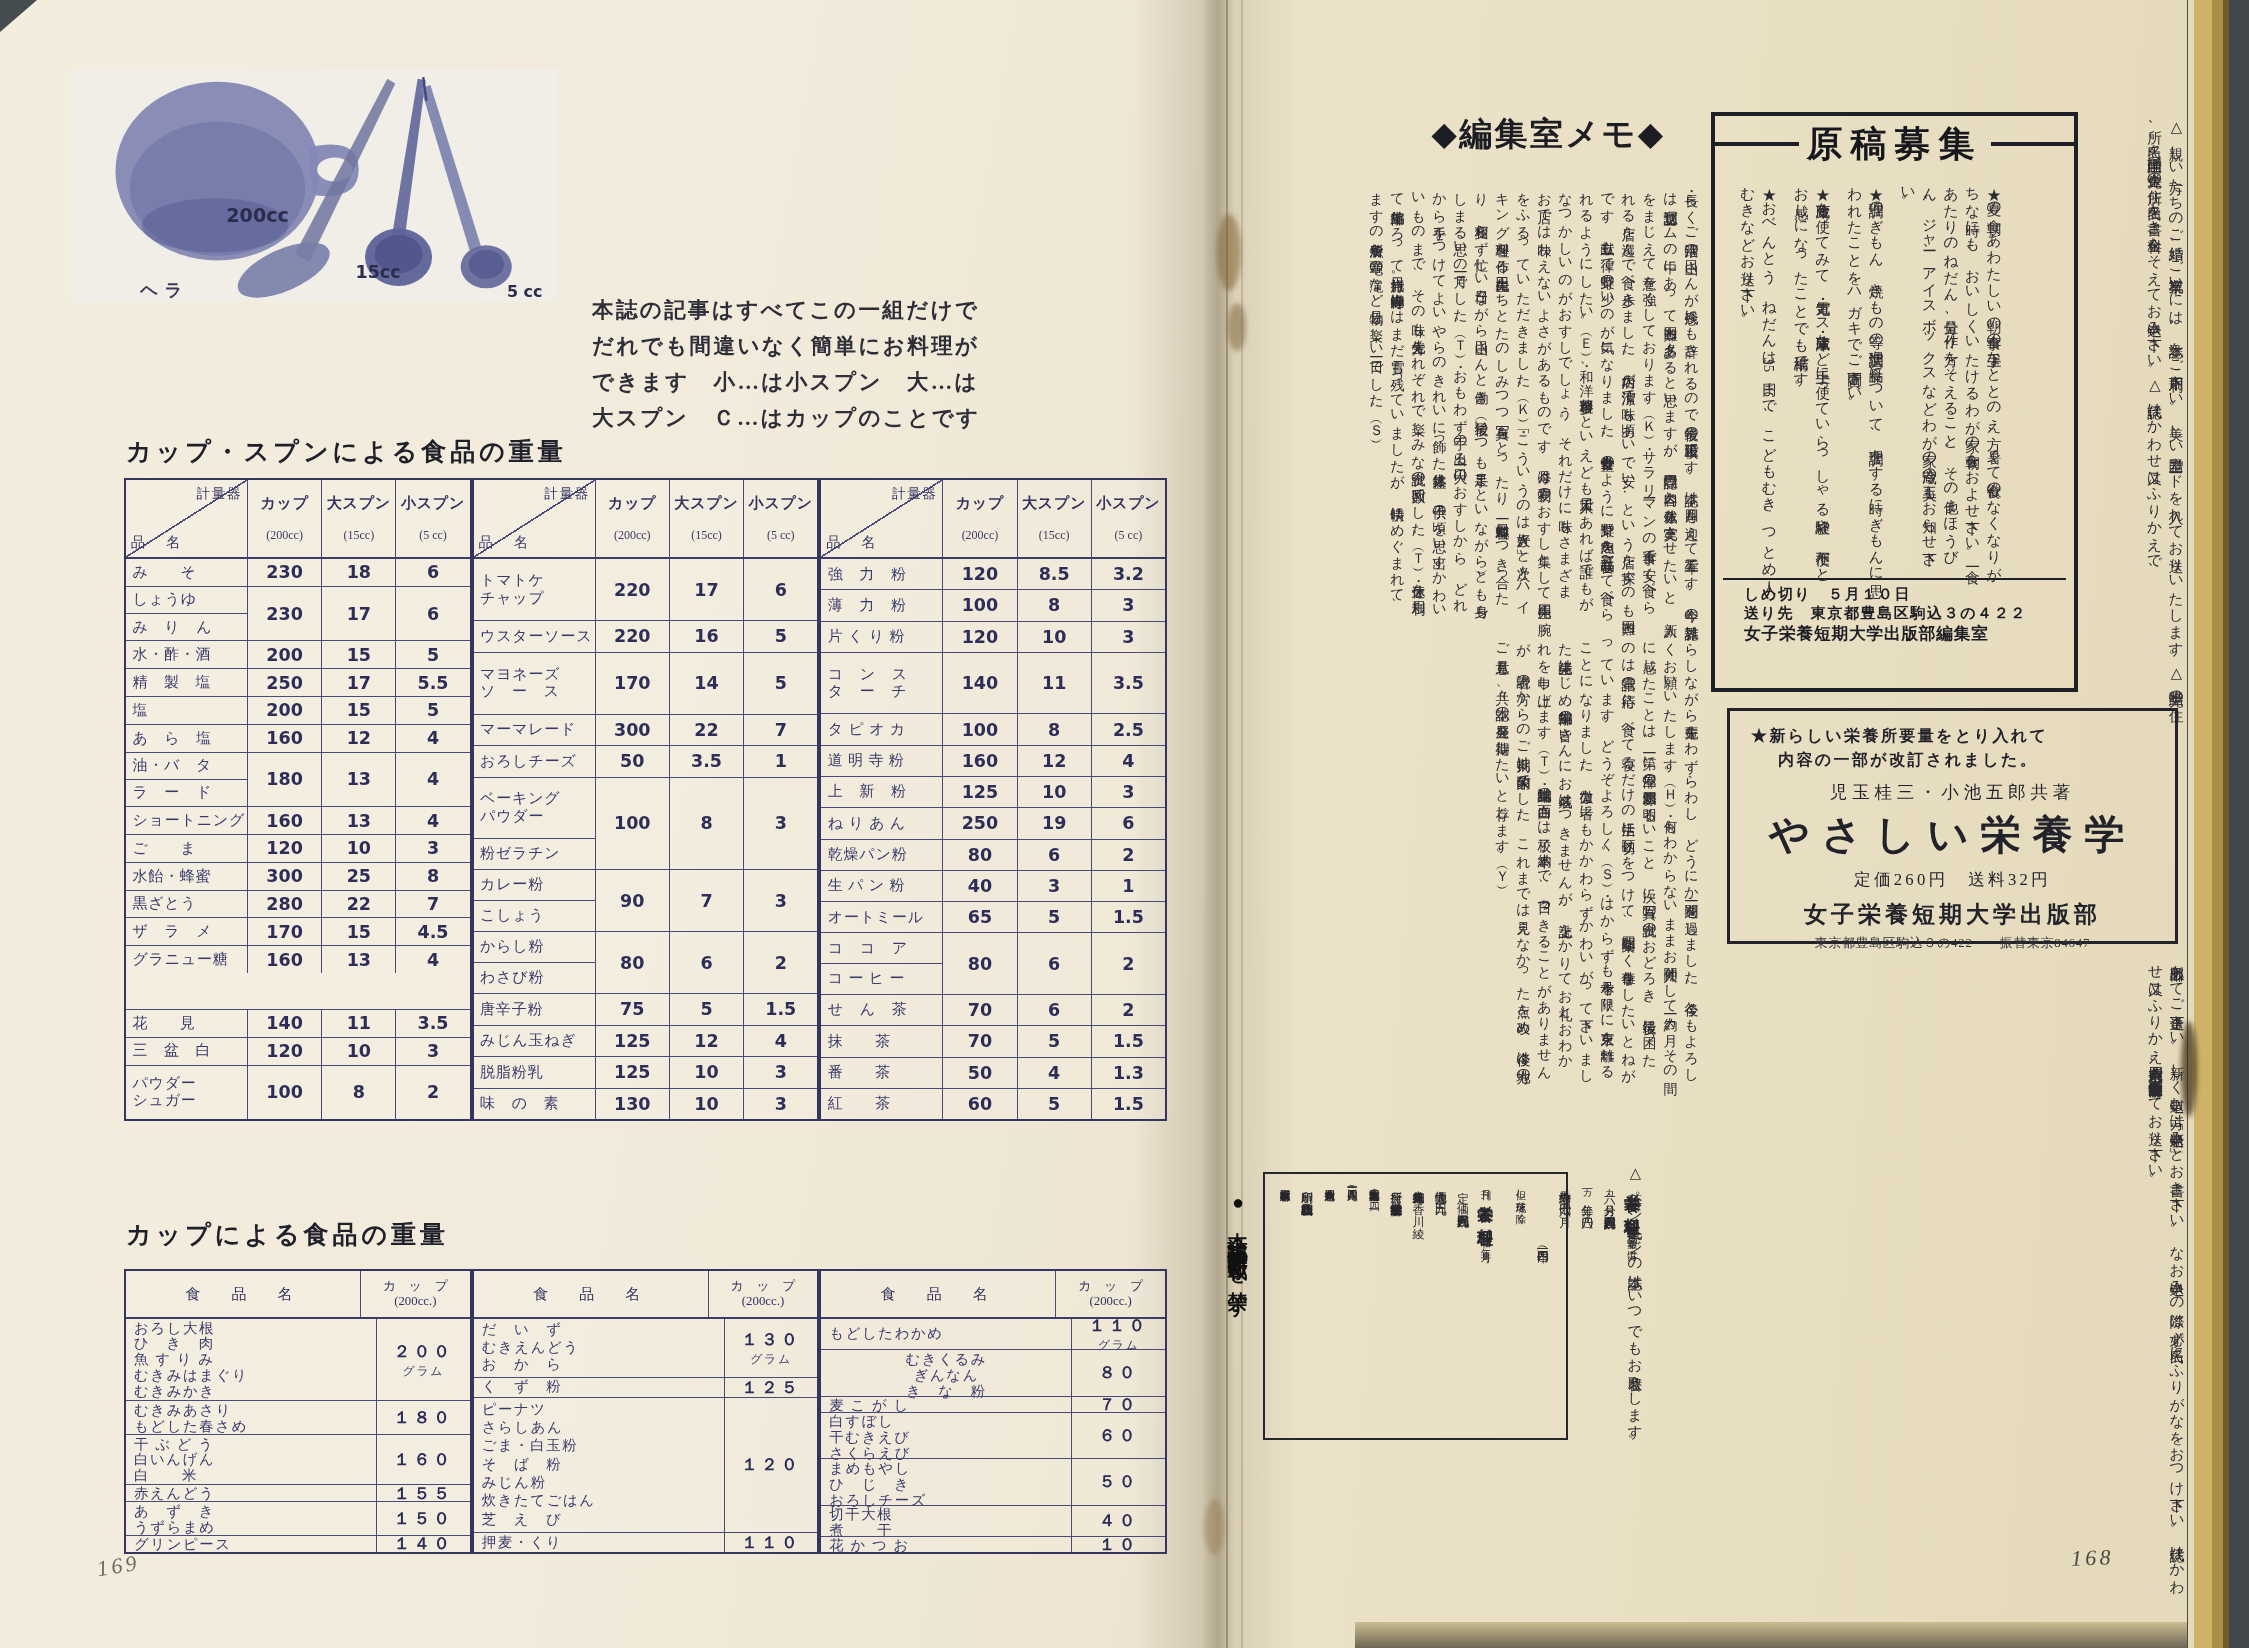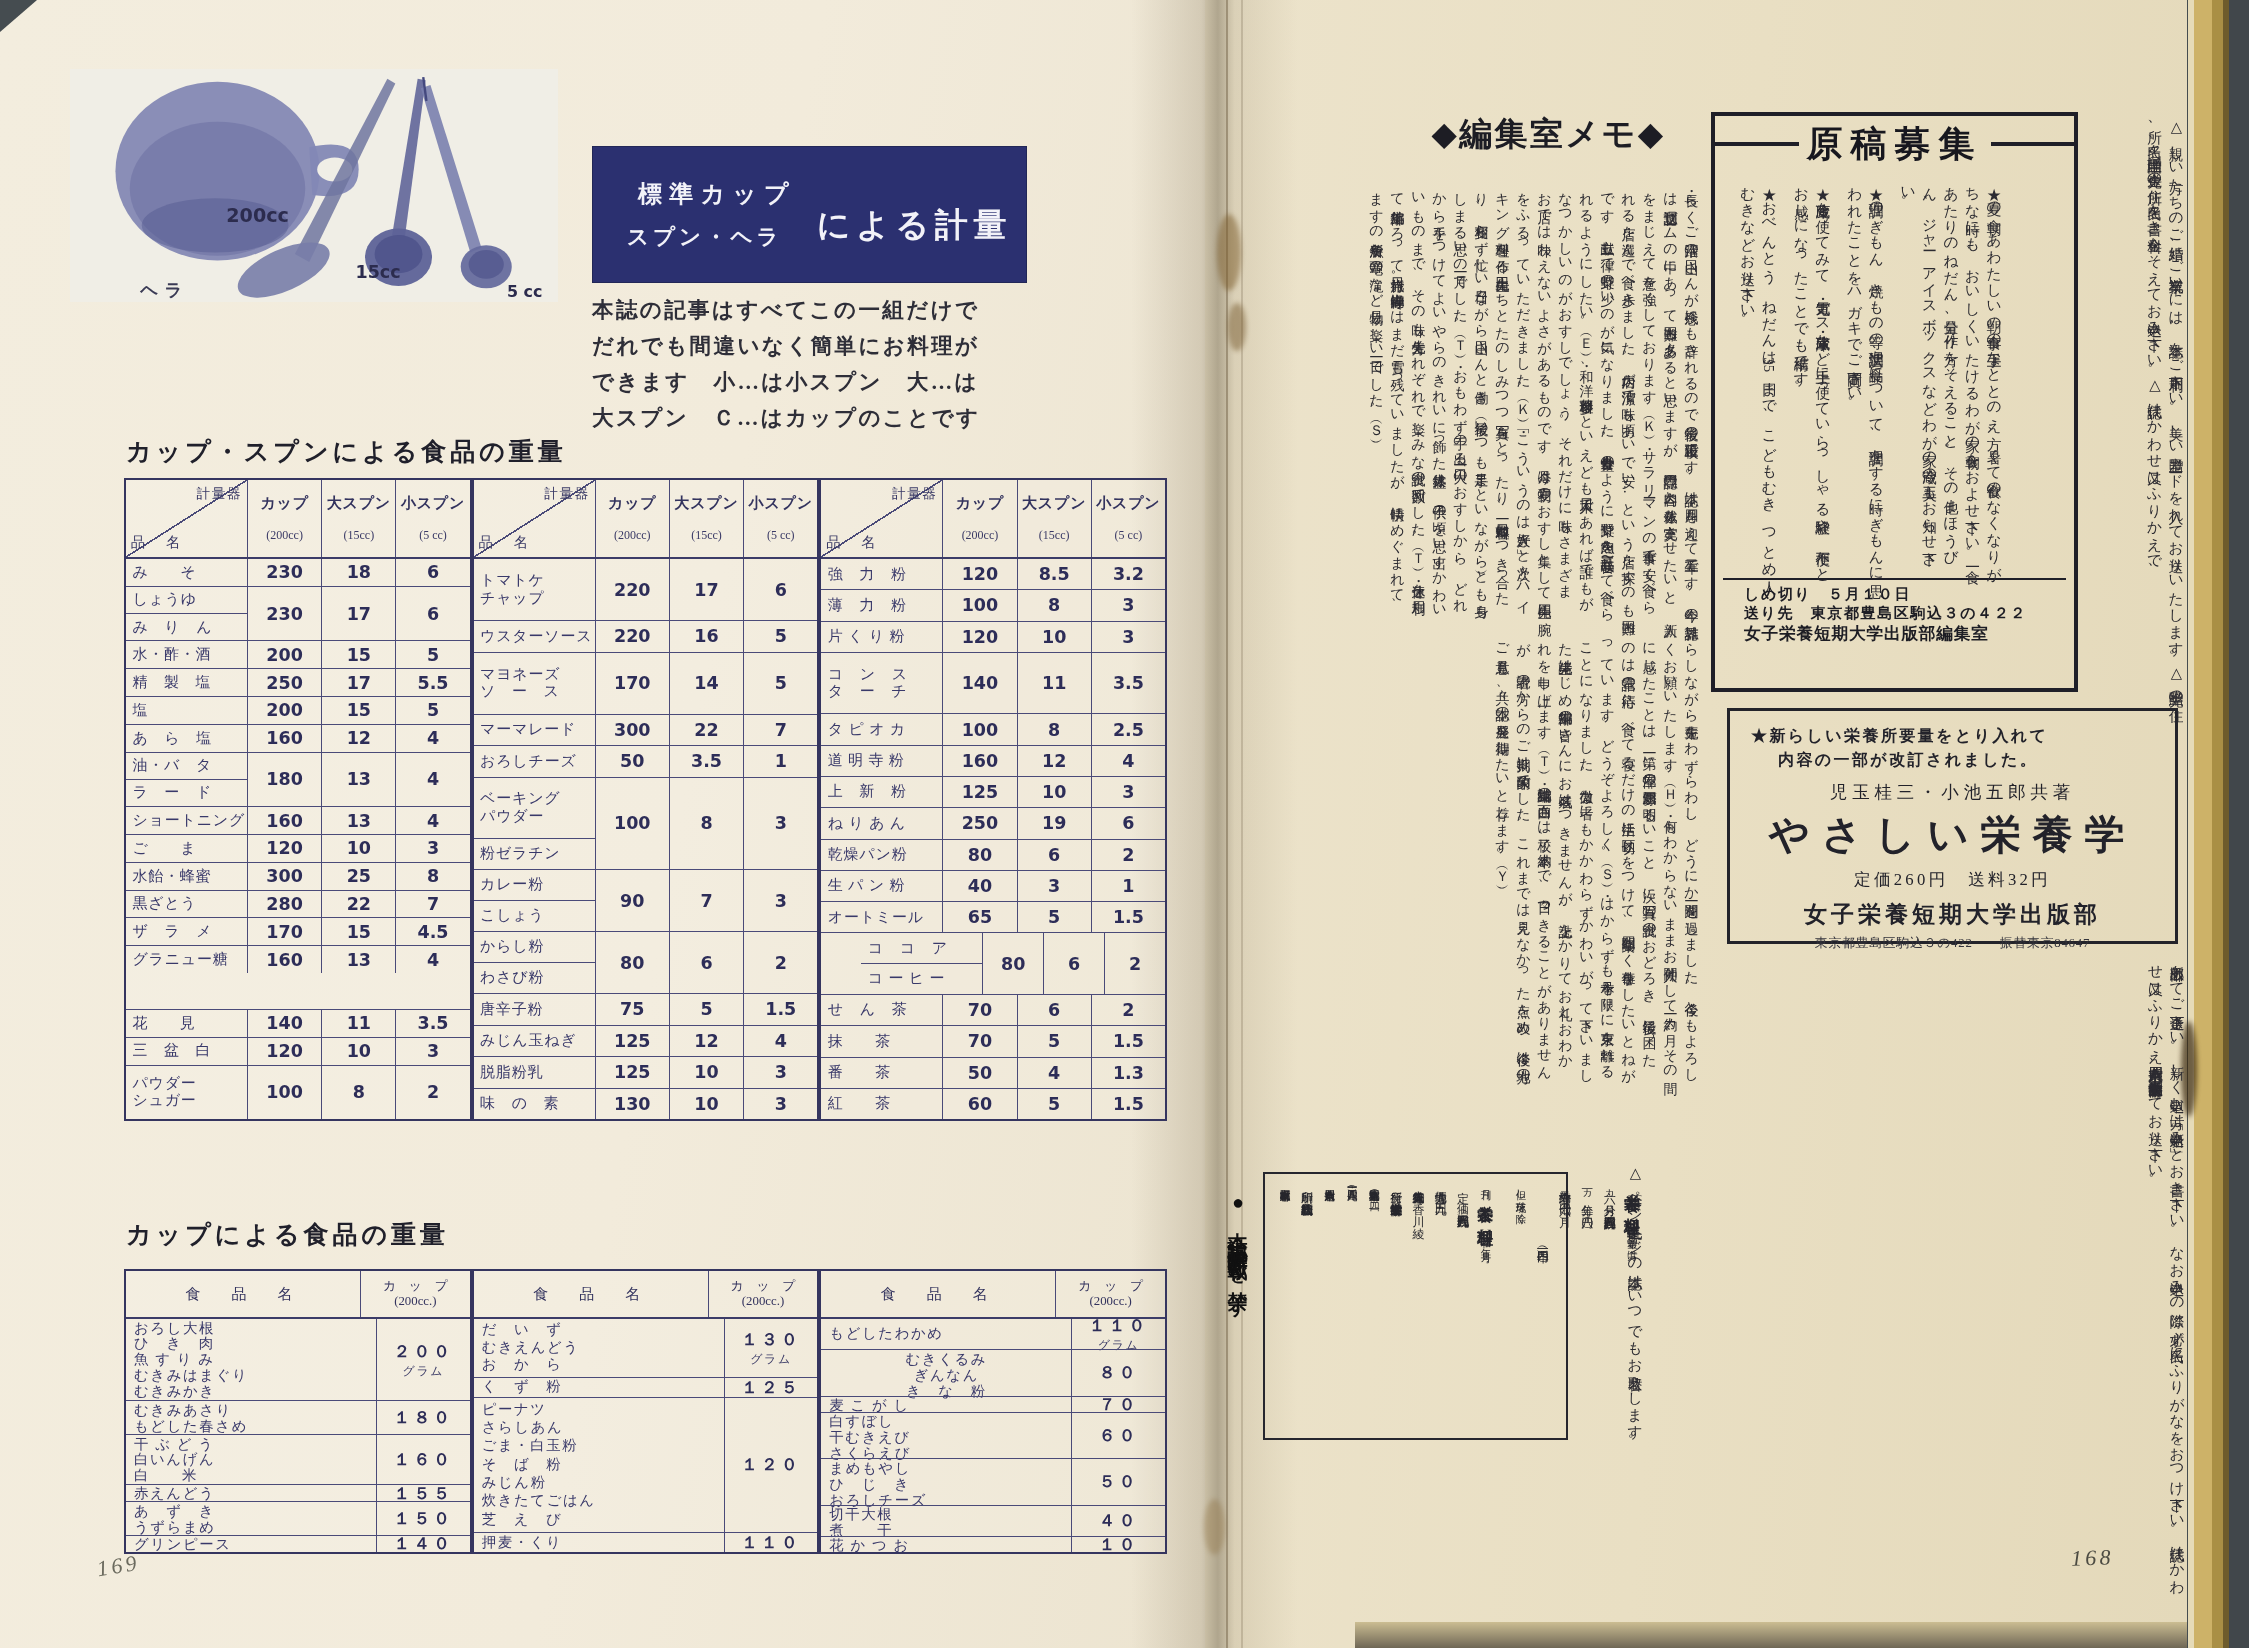--- a/index.html
+++ b/index.html
@@ -163,27 +163,20 @@
       <ellipse cx="522" cy="245" rx="22" ry="18" fill="#53588f" opacity="0.8"></ellipse>
       <line x1="443" y1="10" x2="447" y2="40" stroke="#44497f" stroke-width="3"></line>
 
       <text x="196" y="192" font-size="24" font-weight="bold" fill="#2c2c4e" font-family="DejaVu Sans, sans-serif">200cc</text>
       <text x="358" y="262" font-size="22" font-weight="bold" fill="#2c2c4e" font-family="DejaVu Sans, sans-serif">15cc</text>
       <text x="548" y="286" font-size="20" font-weight="bold" fill="#2c2c4e" font-family="DejaVu Sans, sans-serif">5 cc</text>
       <text x="88" y="284" font-size="22" font-weight="bold" fill="#3a3a55" font-family="DejaVu Serif, serif" letter-spacing="8">ヘラ</text>
     </svg>
   </div>
 
-  <div class="abs titlebox">
-    <div class="tb-left">
-      <div class="tb-l1">標準カップ</div>
-      <div class="tb-l2">スプン・ヘラ</div>
-    </div>
-    <div class="tb-right">による計量</div>
-  </div>
 
   <div class="abs intro" id="intro">
       <div>本誌の記事はすべてこの一組だけで</div>
       <div>だれでも間違いなく簡単にお料理が</div>
       <div>できます　小…は小スプン　大…は</div>
       <div>大スプン　Ｃ…はカップのことです</div>
     </div>
 
   <div class="abs sec-title t1-title">カップ・スプンによる食品の重量</div>
 
@@ -655,21 +648,21 @@
           <div class="t1row" style="flex-grow: 1; flex-basis: 0px;">
             <div class="t1names">
               <div class="t1item" style="flex-grow: 1; flex-basis: 0px;">
                 <div class="nl">オートミール</div>
               </div>
             </div>
             <div class="t1v">65</div>
             <div class="t1v">5</div>
             <div class="t1v">1.5</div>
           </div>
-          <div class="t1row" style="flex-grow: 2; flex-basis: 0px; padding-left: 40px;">
+          <div class="t1row" style="flex-grow: 2; flex-basis: 0px;">
             <div class="t1names">
               <div class="t1item" style="flex-grow: 1; flex-basis: 0px;">
                 <div class="nl">コ　コ　ア</div>
               </div>
               <div class="t1item sep" style="flex-grow: 1; flex-basis: 0px;">
                 <div class="nl">コ ー ヒ ー</div>
               </div>
             </div>
             <div class="t1v">80</div>
             <div class="t1v">6</div>

